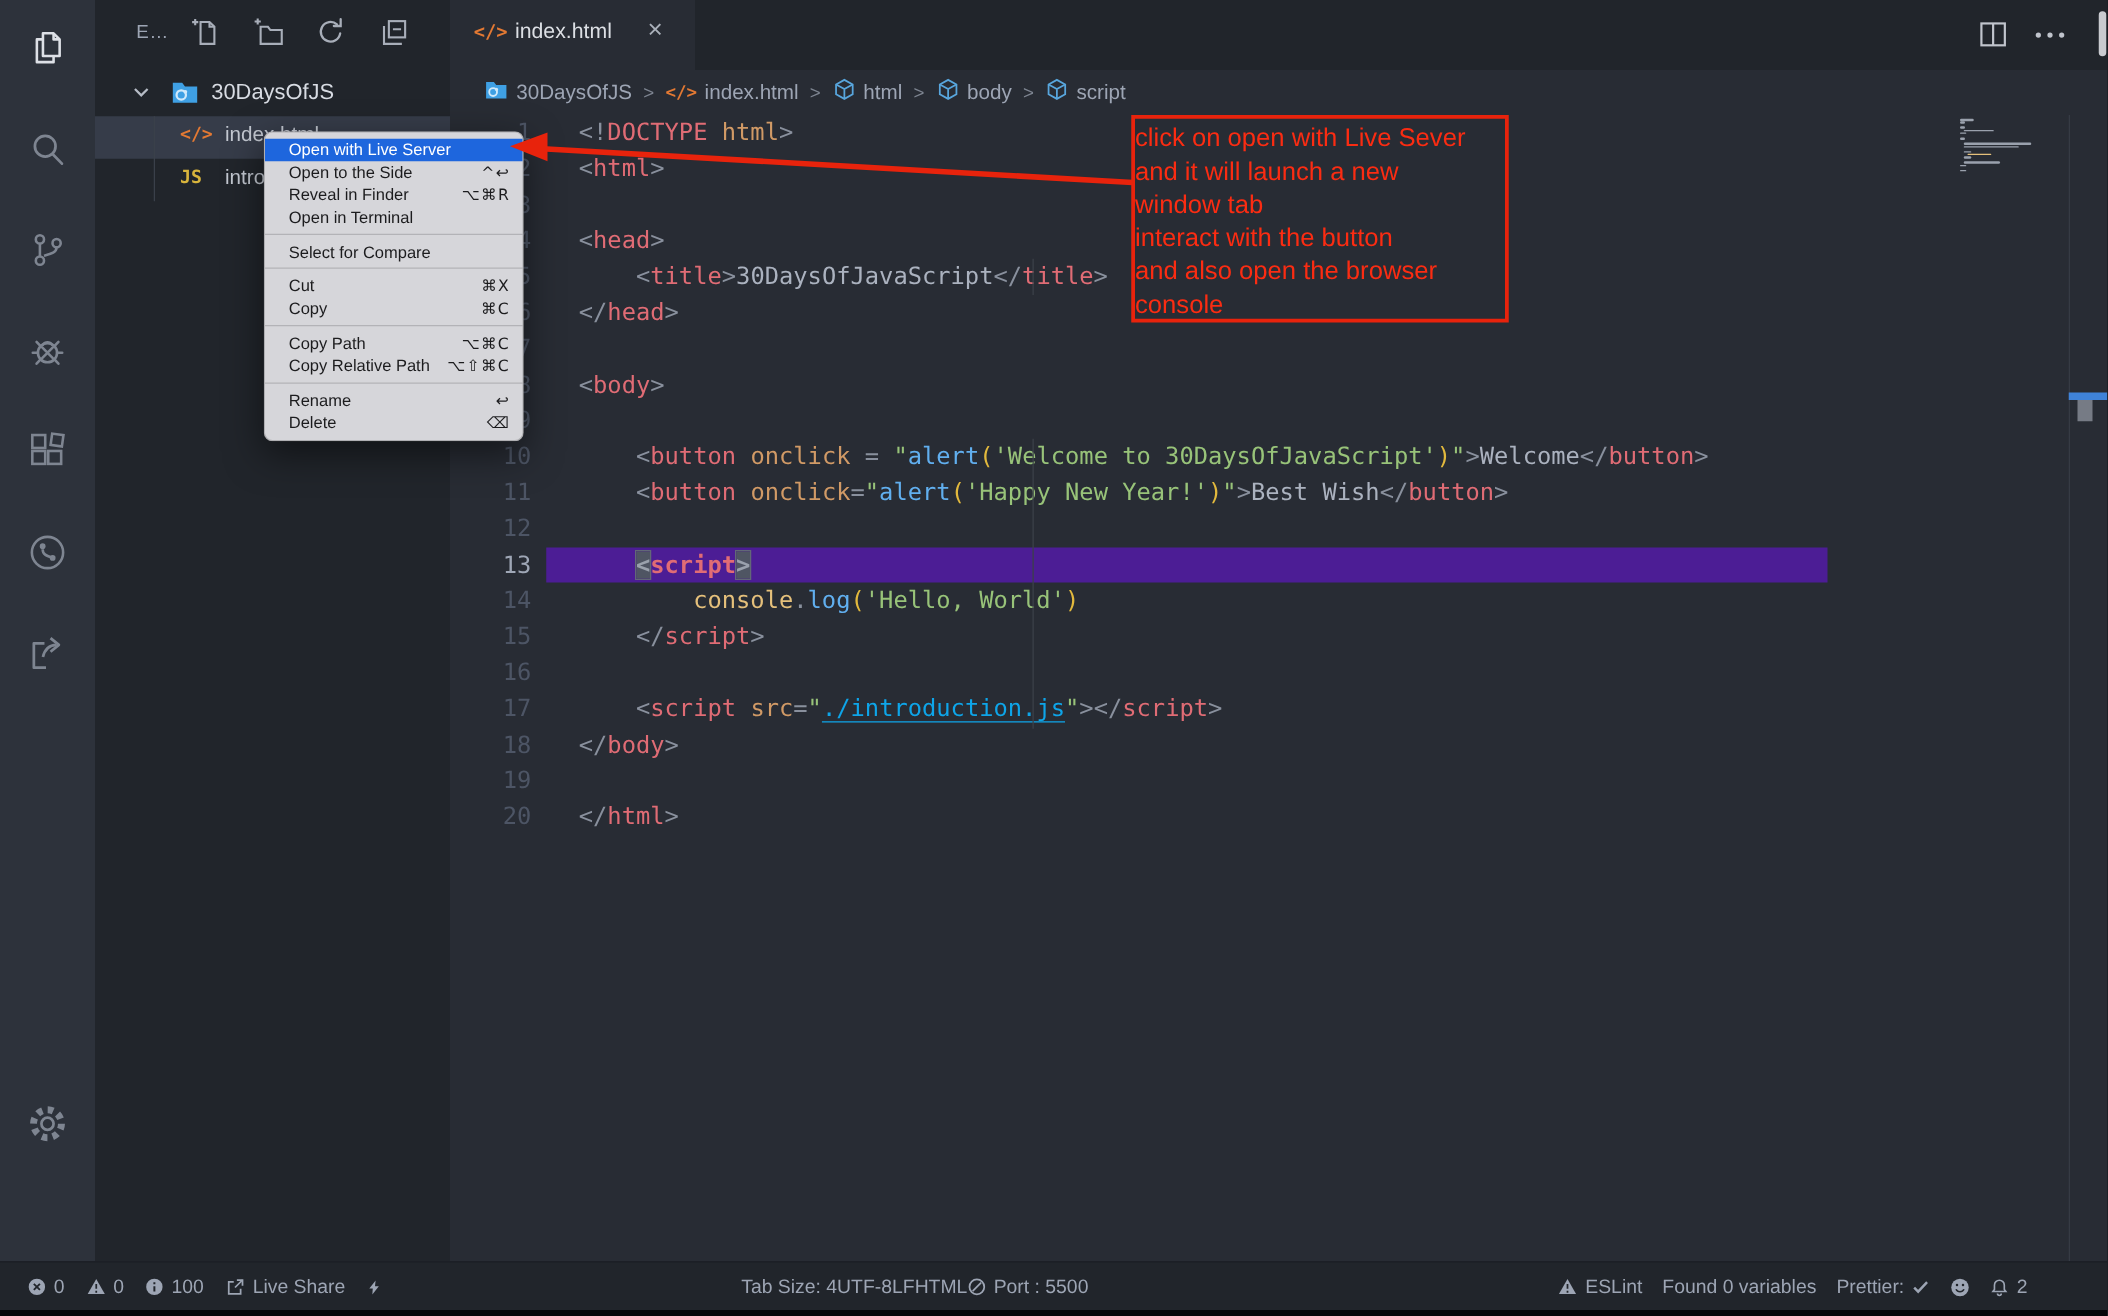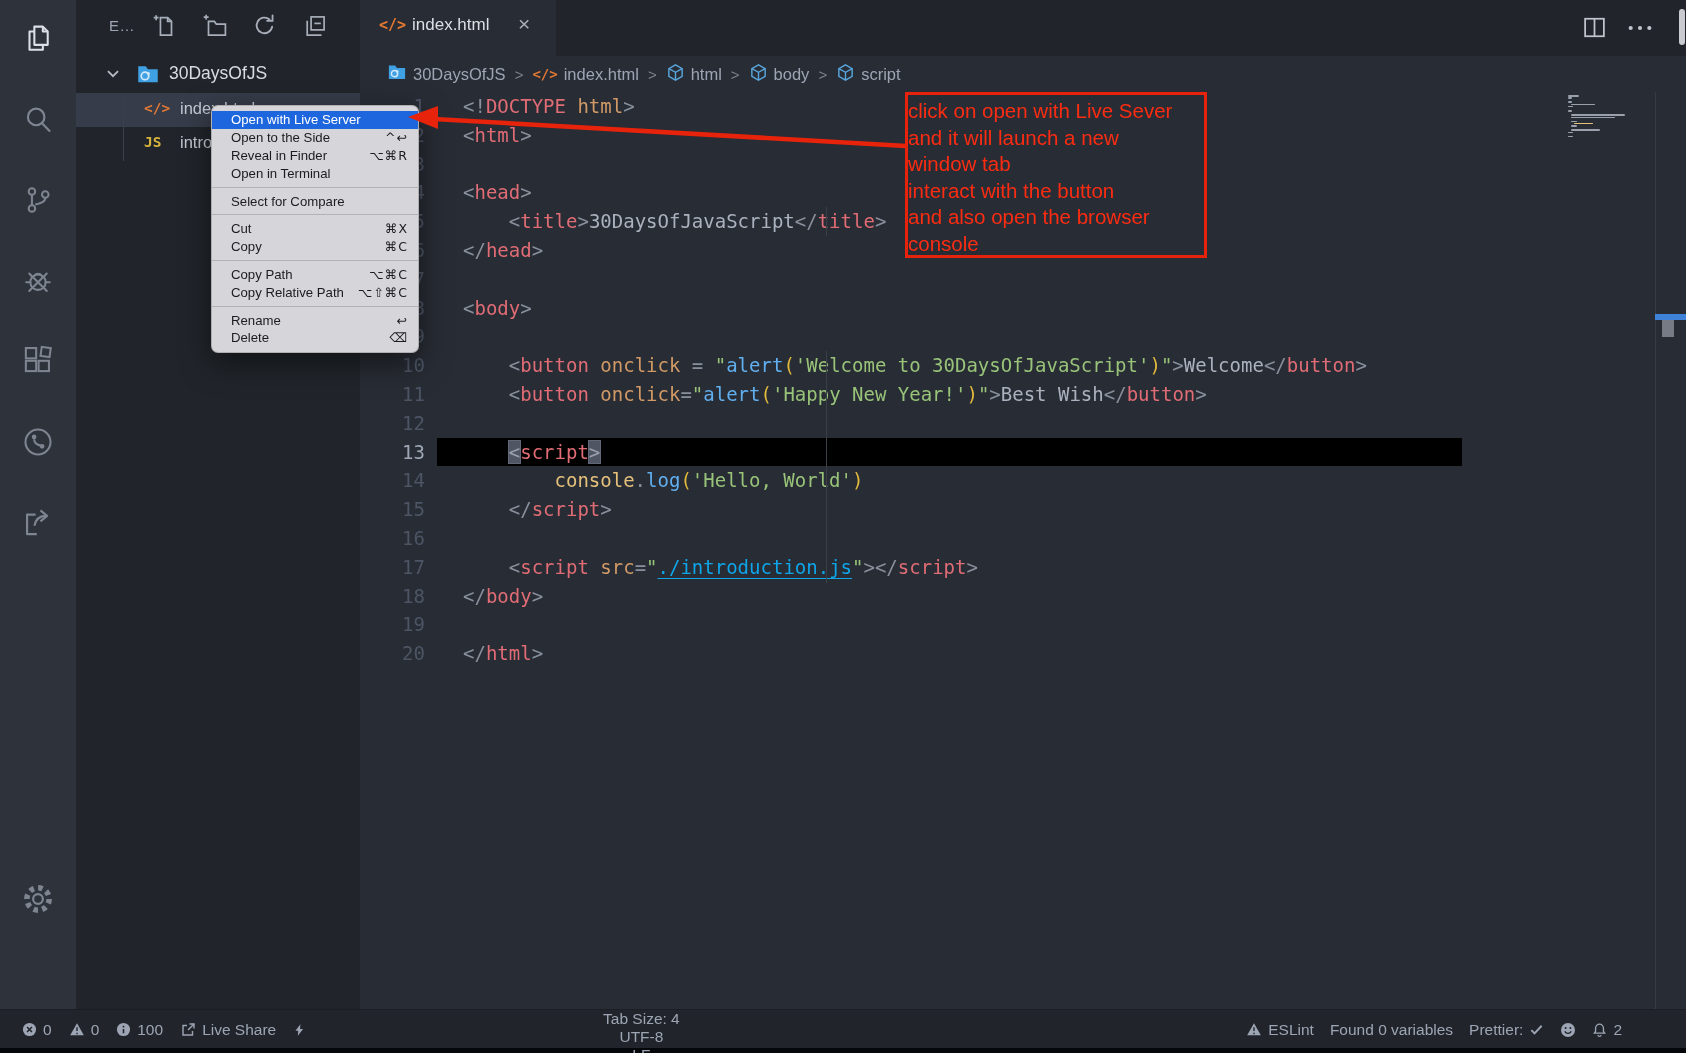--- a/index.html
+++ b/index.html
@@ -47,21 +47,21 @@
   .bc-sep{ color:#7e8591; font-size:15px; padding:0 2px;}
   .bc-glyph{ color:#e37933; font-weight:bold; font-size:14px; font-family:"DejaVu Sans Mono",monospace;}
 
   
   .code{ position:absolute; left:360px; top:92px; width:1326px; z-index:0;
          font-family:"DejaVu Sans Mono","Liberation Mono",monospace; font-size:19px; }
   .line{ display:flex; height:28.8px; line-height:28.8px; white-space:pre;}
   .num{ width:77px; text-align:right; padding-right:12px; color:#4d5565; flex:none;}
   .line.cur .num{ color:#9fa7b6; }
   .lt{ width:1025px; padding-left:26px; flex:none; }
-  .line.cur .lt{ background:#000000; }
+  .line.cur .lt{ background:#4c1d95;font-weight:bold; }
   .tk-p{color:#89909d;} .tk-t{color:#e06c75;} .tk-a{color:#d19a66;}
   .tk-s{color:#98c379;} .tk-f{color:#61afef;} .tk-o{color:#e5c07b;}
   .tk-y{color:#e2b93d;} .tk-x{color:#abb2bf;} .tk-w{color:#abb2bf;}
   .tk-u{color:#0ea5e9; text-decoration:underline; text-underline-offset:4px;}
   .tk-pb{color:#9aa1ad; background:#4f5563; box-shadow:0 0 0 1px #626877;}
   .indent-guide{ position:absolute; width:1px; background:#3b4048; z-index:0;}
 
   
   .minimap{ position:absolute; left:1563px; top:95px; width:88px; height:50px; z-index:0;}
   .mm-bar{ position:absolute; height:1.5px; border-radius:1px;}
@@ -85,21 +85,21 @@
   .m-sep{ height:1px; background:rgba(0,0,0,.16); margin:4.5px 0; }
 
   
   .arrow-overlay{ position:absolute; left:0; top:0; width:1686px; height:1053px; z-index:30; pointer-events:none;}
 
   
   .statusbar{ position:absolute; left:0; top:1009px; width:1686px; height:39px; background:#21252b;
               color:#9da5b4; font-size:15.5px; z-index:4; border-top:1px solid #1b1e24;}
   .sb-group{ position:absolute; top:0; height:39px; display:flex; align-items:center; }
   .sb-group.left{ left:22px; gap:17px;}
-  .sb-group.center{ left:593px; flex-direction:column;}
+  .sb-group.center{ left:593px; }
   .sb-group.right{ right:64px; gap:16px;}
   .sb-item{ display:flex; align-items:center; gap:6px; white-space:nowrap;}
   .sb-item .ic{ display:inline-flex; }
   .black-strip{ position:absolute; left:0; top:1048px; width:1686px; height:5px; background:#05070a;}
 </style>
 </head>
 <body>
 
 <div id="app">
 

